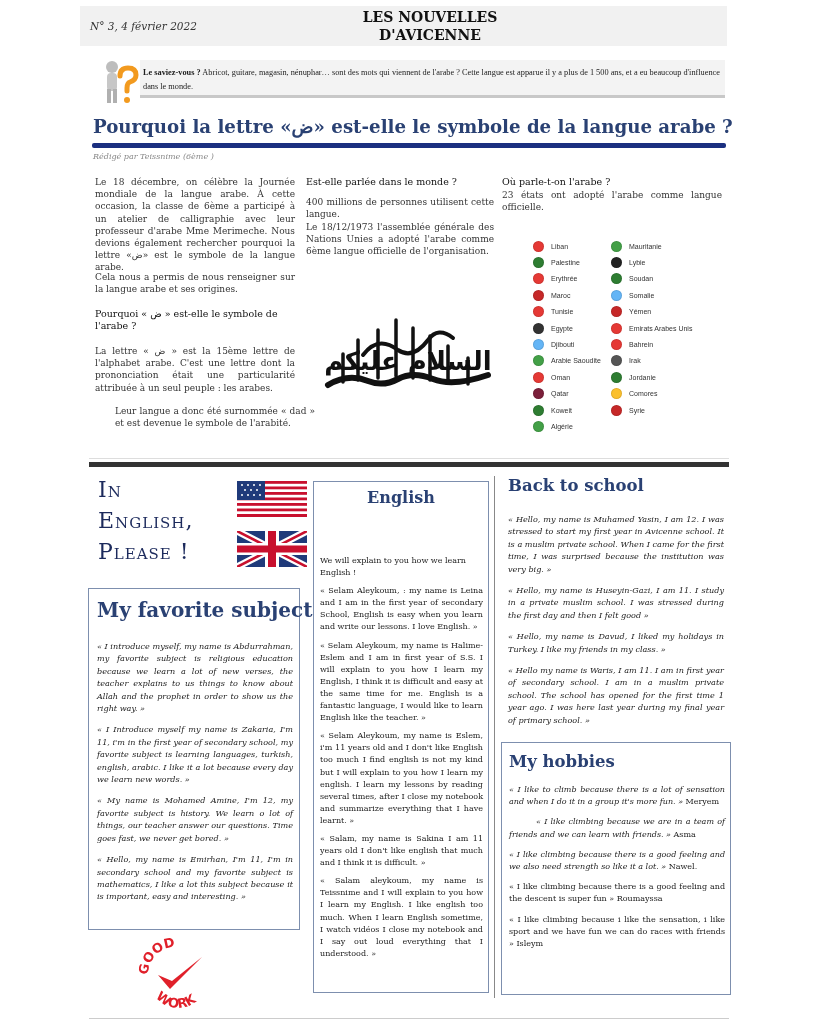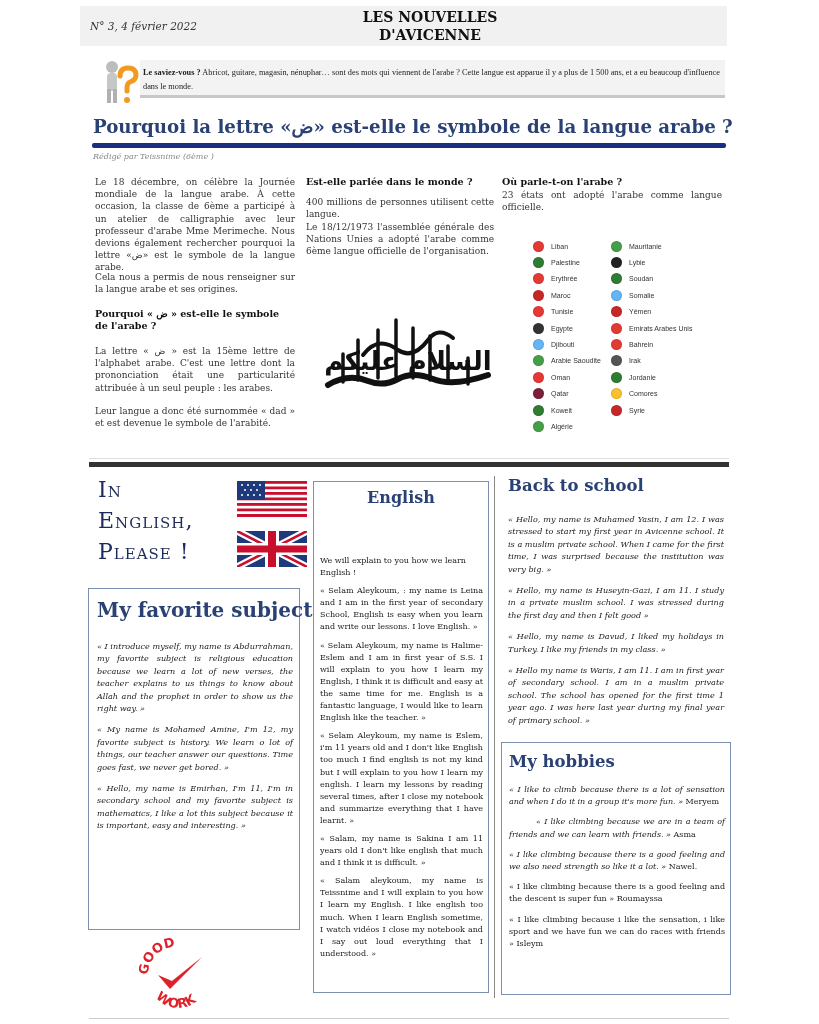--- a/index.html
+++ b/index.html
@@ -18,21 +18,21 @@
   .know-text { left: 143px; top: 66px; width: 580px; font-family: Liberation Serif, serif; font-size: 8.3px; line-height: 14px; color: #222; }
   .know-text b { font-weight: bold; }
   .know-icon { left: 98px; top: 58px; width: 44px; height: 50px; }
 
   
   .headline { left: 93px; top: 116px; width: 640px; font-family: "DejaVu Serif", serif; font-weight: bold; font-size: 18.2px; color: #2a4173; }
   .headline-rule { left: 92px; top: 143px; width: 634px; height: 5px; background: #1b2f80; border-radius: 2px; }
   .byline { left: 93px; top: 152px; font-style: italic; font-size: 8px; color: #888; }
 
   .col-text { font-family: "DejaVu Serif", serif; font-size: 9px; line-height: 12.2px; color: #333; text-align: justify; }
-  .col-h { font-family: "DejaVu Serif", serif; font-weight: bold; font-size: 9.5px; line-height: 12px; color: #111; }
+  .col-h { font-family: "DejaVu Serif", serif; font-weight: normal; font-size: 9.5px; line-height: 12px; color: #111; }
 
   .c1 { left: 95px; width: 200px; }
   .c2 { left: 306px; width: 188px; }
   .c3 { left: 502px; width: 220px; }
 
   
   .flags { left: 533px; top: 238px; width: 200px; }
   .flag-col { position: absolute; top: 0; }
   .flag-item { height: 16.4px; display: flex; align-items: center; font-family: "Liberation Sans", sans-serif; font-size: 7px; color: #333; }
   .flag-dot { width: 11px; height: 11px; border-radius: 50%; margin-right: 7px; flex: none; box-shadow: inset 0 0 0 1px rgba(0,0,0,0.1); }
@@ -100,21 +100,21 @@
 <div class="abs know-text"><b>Le saviez-vous ?</b><span> Abricot, guitare, magasin, nénuphar… sont des mots qui viennent de l'arabe ? Cette langue est apparue il y a plus de 1 500 ans, et a eu beaucoup d'influence dans le monde.</span></div>
 
 <div class="abs headline">Pourquoi la lettre «ض» est-elle le symbole de la langue arabe ?</div>
 <div class="abs headline-rule"></div>
 <div class="abs byline">Rédigé par Teissnime (6ème )</div>
 
 <div class="abs c1 col-text" style="top:176px;">Le 18 décembre, on célèbre la Journée mondiale de la langue arabe. À cette occasion, la classe de 6ème a participé à un atelier de calligraphie avec leur professeur d'arabe Mme Merimeche. Nous devions également rechercher pourquoi la lettre «ض» est le symbole de la langue arabe.</div>
 <div class="abs c1 col-text" style="top:271px;">Cela nous a permis de nous renseigner sur la langue arabe et ses origines.</div>
 <div class="abs c1 col-h" style="top:308px;">Pourquoi « ض » est-elle le symbole de l'arabe ?</div>
 <div class="abs c1 col-text" style="top:345px;">La lettre « ض » est la 15ème lettre de l'alphabet arabe. C'est une lettre dont la prononciation était une particularité attribuée à un seul peuple : les arabes.</div>
-<div class="abs c1 col-text" style="top:405px;">Leur langue a donc été surnommée « dad » et est devenue le symbole de l'arabité.</div>
+<div class="abs c1 col-text" style="top:405px;margin-left:20px;">Leur langue a donc été surnommée « dad » et est devenue le symbole de l'arabité.</div>
 
 <div class="abs c2 col-h" style="top:176px;">Est-elle parlée dans le monde ?</div>
 <div class="abs c2 col-text" style="top:196px;">400 millions de personnes utilisent cette langue.</div>
 <div class="abs c2 col-text" style="top:221px;">Le 18/12/1973 l'assemblée générale des Nations Unies a adopté l'arabe comme 6ème langue officielle de l'organisation.</div>
 <div class="abs calligraphy">
   <svg width="180" height="100" viewBox="0 0 180 100">
     <path d="M10 85 q20 -12 40 -4 q15 6 30 -2 q15 -8 35 0 q20 8 55 -4" stroke="#111" stroke-width="6" fill="none" stroke-linecap="round"></path>
     <path d="M25 82 v-28 M40 80 v-40 M60 78 v-48 M78 76 v-56 M95 78 v-50 M112 80 v-44 M130 82 v-36 M150 84 v-26" stroke="#111" stroke-width="3.5" stroke-linecap="round"></path>
     <path d="M45 55 q15 -20 35 -5 q15 10 30 -10 q10 -14 25 -2" stroke="#111" stroke-width="4" fill="none" stroke-linecap="round"></path>
     <text x="90" y="70" text-anchor="middle" font-family="DejaVu Sans, sans-serif" font-size="26" font-weight="bold" fill="#111">السلام عليكم</text>
@@ -267,20 +267,21 @@
     <rect x="0" y="12" width="70" height="12" fill="#fff"></rect>
     <rect x="31" y="0" width="8" height="36" fill="#c8102e"></rect>
     <rect x="0" y="14.5" width="70" height="7" fill="#c8102e"></rect>
   </svg>
 </div>
 
 <div class="abs box box-fav"></div>
 <div class="abs box-h fav-h">My favorite subject</div>
 <div class="abs fav-body it">
   <p class="para">« I introduce myself, my name is Abdurrahman, my favorite subject is religious education because we learn a lot of new verses, the teacher explains to us things to know about Allah and the prophet in order to show us the right way. »</p>
+  <p class="para">« I Introduce myself my name is Zakaria, I'm 11, i'm in the first year of secondary school, my favorite subject is learning languages, turkish, english, arabic. I like it a lot because every day we learn new words. »</p>
   <p class="para">« My name is Mohamed Amine, I'm 12, my favorite subject is history. We learn o lot of things, our teacher answer our questions. Time goes fast, we never get bored. »</p>
   <p class="para">« Hello, my name is Emirhan, I'm 11, I'm in secondary school and my favorite subject is mathematics, I like a lot this subject because it is important, easy and interesting. »</p>
 </div>
 <div class="abs good-work">
   <svg width="80" height="80" viewBox="0 0 80 80">
     <defs>
       <path id="arcTop" d="M12 40 A28 28 0 0 1 60 20"></path>
       <path id="arcBot" d="M20 62 A28 28 0 0 0 70 42"></path>
     </defs>
     <text font-family="DejaVu Sans, sans-serif" font-weight="bold" font-size="13" fill="#e0202a"><textPath href="#arcTop">GOOD</textPath></text>

